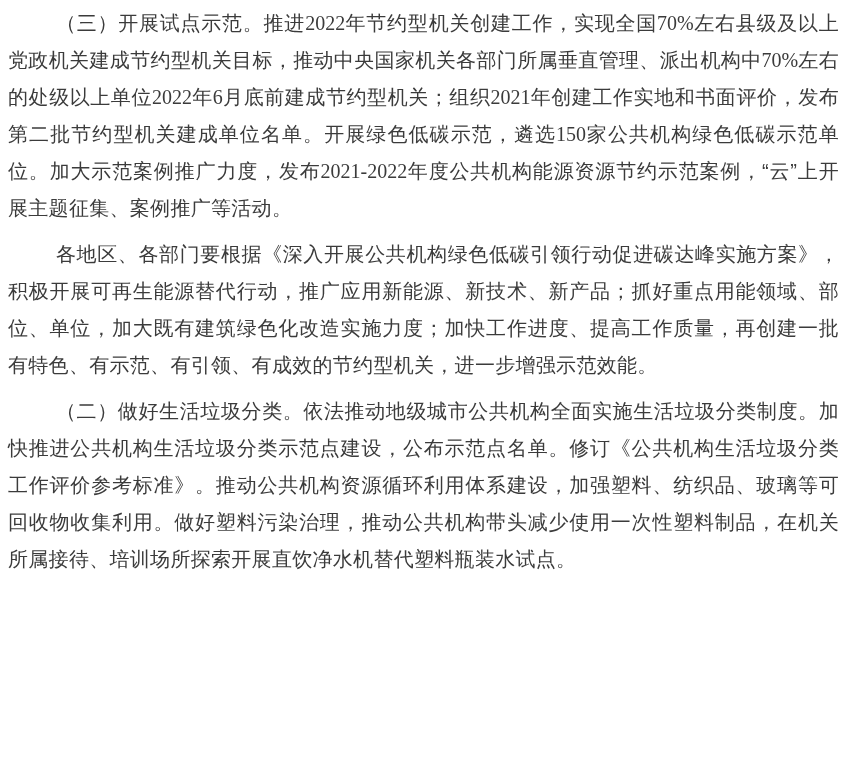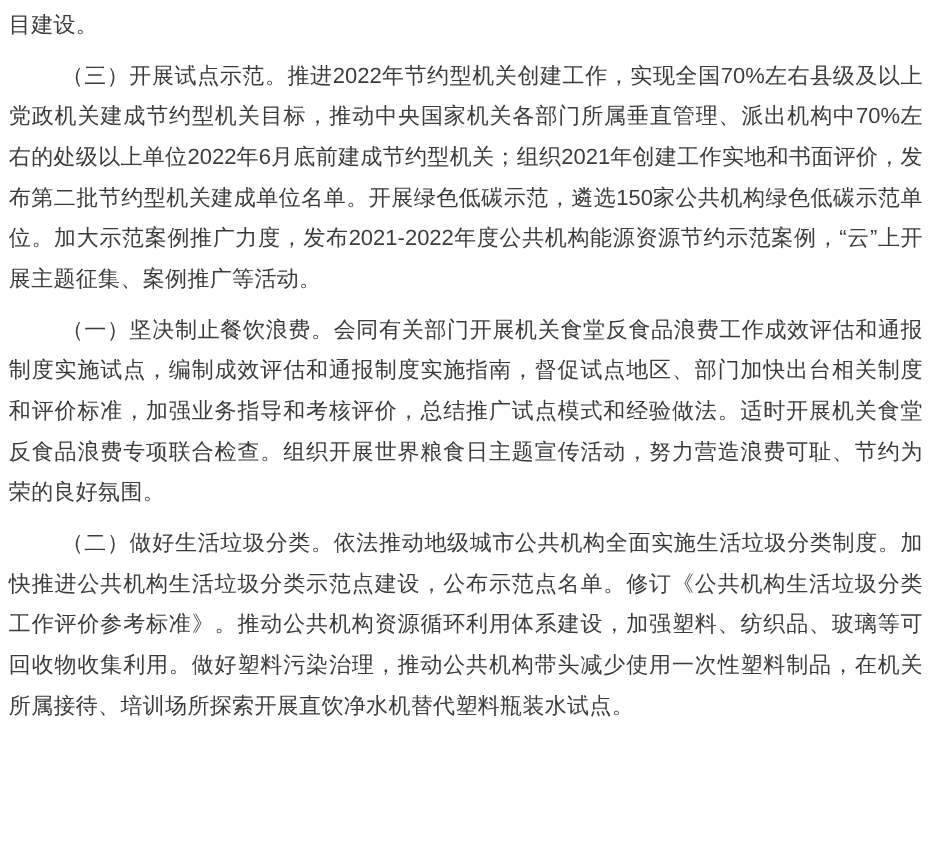--- a/index.html
+++ b/index.html
@@ -24,30 +24,29 @@
     letter-spacing: 0.3px;
   }
   .doc p {
     margin: 0 0 9px 0;
   }
   .doc p.indent {
     text-indent: 48px;
   }
   
   .doc .num {
-    font-family: Liberation Sans, sans-serif;
+    font-family: Liberation Serif, serif;
     letter-spacing: 0;
   }
 </style>
 </head>
 <body>
 
 <div class="doc">
-  <p>目建设。</p>
 
   <p class="indent">（三）开展试点示范。推进<span class="num">2022</span>年节约型机关创建工作，实现全国<span class="num">70%</span>左右县级及以上党政机关建成节约型机关目标，推动中央国家机关各部门所属垂直管理、派出机构中<span class="num">70%</span>左右的处级以上单位<span class="num">2022</span>年<span class="num">6</span>月底前建成节约型机关；组织<span class="num">2021</span>年创建工作实地和书面评价，发布第二批节约型机关建成单位名单。开展绿色低碳示范，遴选<span class="num">150</span>家公共机构绿色低碳示范单位。加大示范案例推广力度，发布<span class="num">2021-2022</span>年度公共机构能源资源节约示范案例，“云”上开展主题征集、案例推广等活动。</p>
 
+  <p class="indent">各地区、各部门要根据《深入开展公共机构绿色低碳引领行动促进碳达峰实施方案》，积极开展可再生能源替代行动，推广应用新能源、新技术、新产品；抓好重点用能领域、部位、单位，加大既有建筑绿色化改造实施力度；加快工作进度、提高工作质量，再创建一批有特色、有示范、有引领、有成效的节约型机关，进一步增强示范效能。</p>
 
 
-  <p class="indent">（一）坚决制止餐饮浪费。会同有关部门开展机关食堂反食品浪费工作成效评估和通报制度实施试点，编制成效评估和通报制度实施指南，督促试点地区、部门加快出台相关制度和评价标准，加强业务指导和考核评价，总结推广试点模式和经验做法。适时开展机关食堂反食品浪费专项联合检查。组织开展世界粮食日主题宣传活动，努力营造浪费可耻、节约为荣的良好氛围。</p>
 
   <p class="indent">（二）做好生活垃圾分类。依法推动地级城市公共机构全面实施生活垃圾分类制度。加快推进公共机构生活垃圾分类示范点建设，公布示范点名单。修订《公共机构生活垃圾分类工作评价参考标准》。推动公共机构资源循环利用体系建设，加强塑料、纺织品、玻璃等可回收物收集利用。做好塑料污染治理，推动公共机构带头减少使用一次性塑料制品，在机关所属接待、培训场所探索开展直饮净水机替代塑料瓶装水试点。</p>
 </div>
 
 </body></html>

